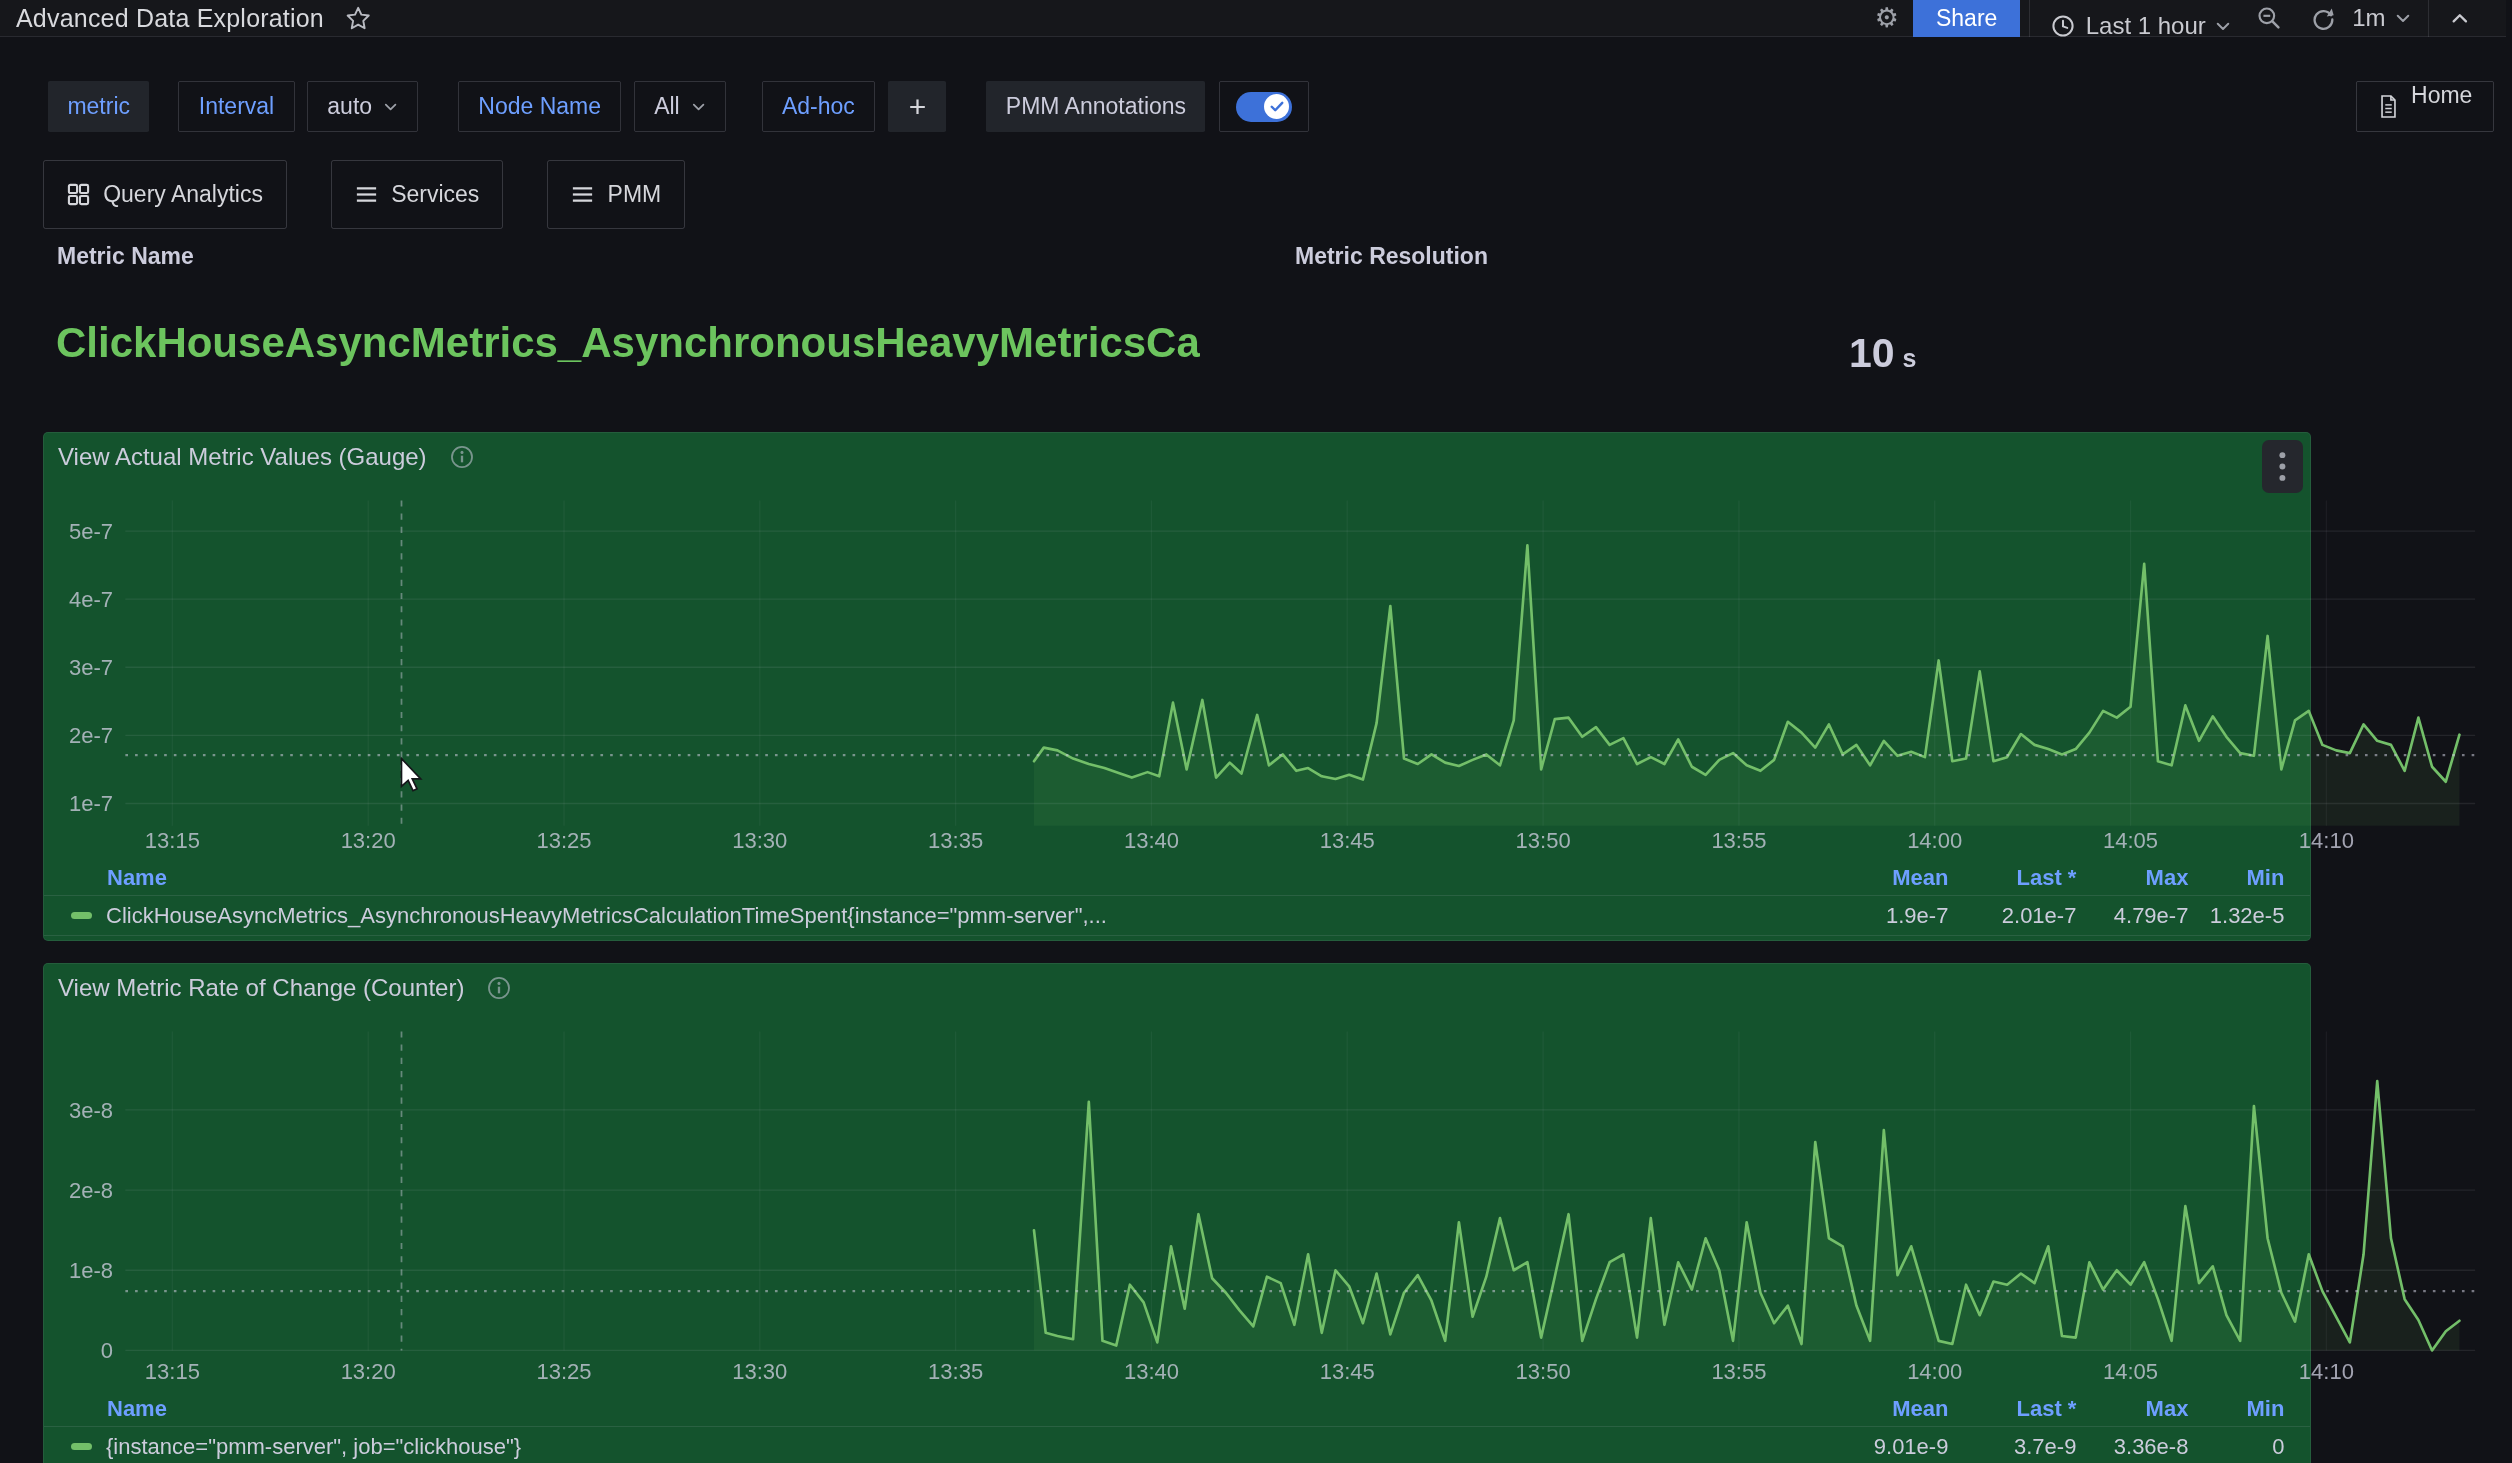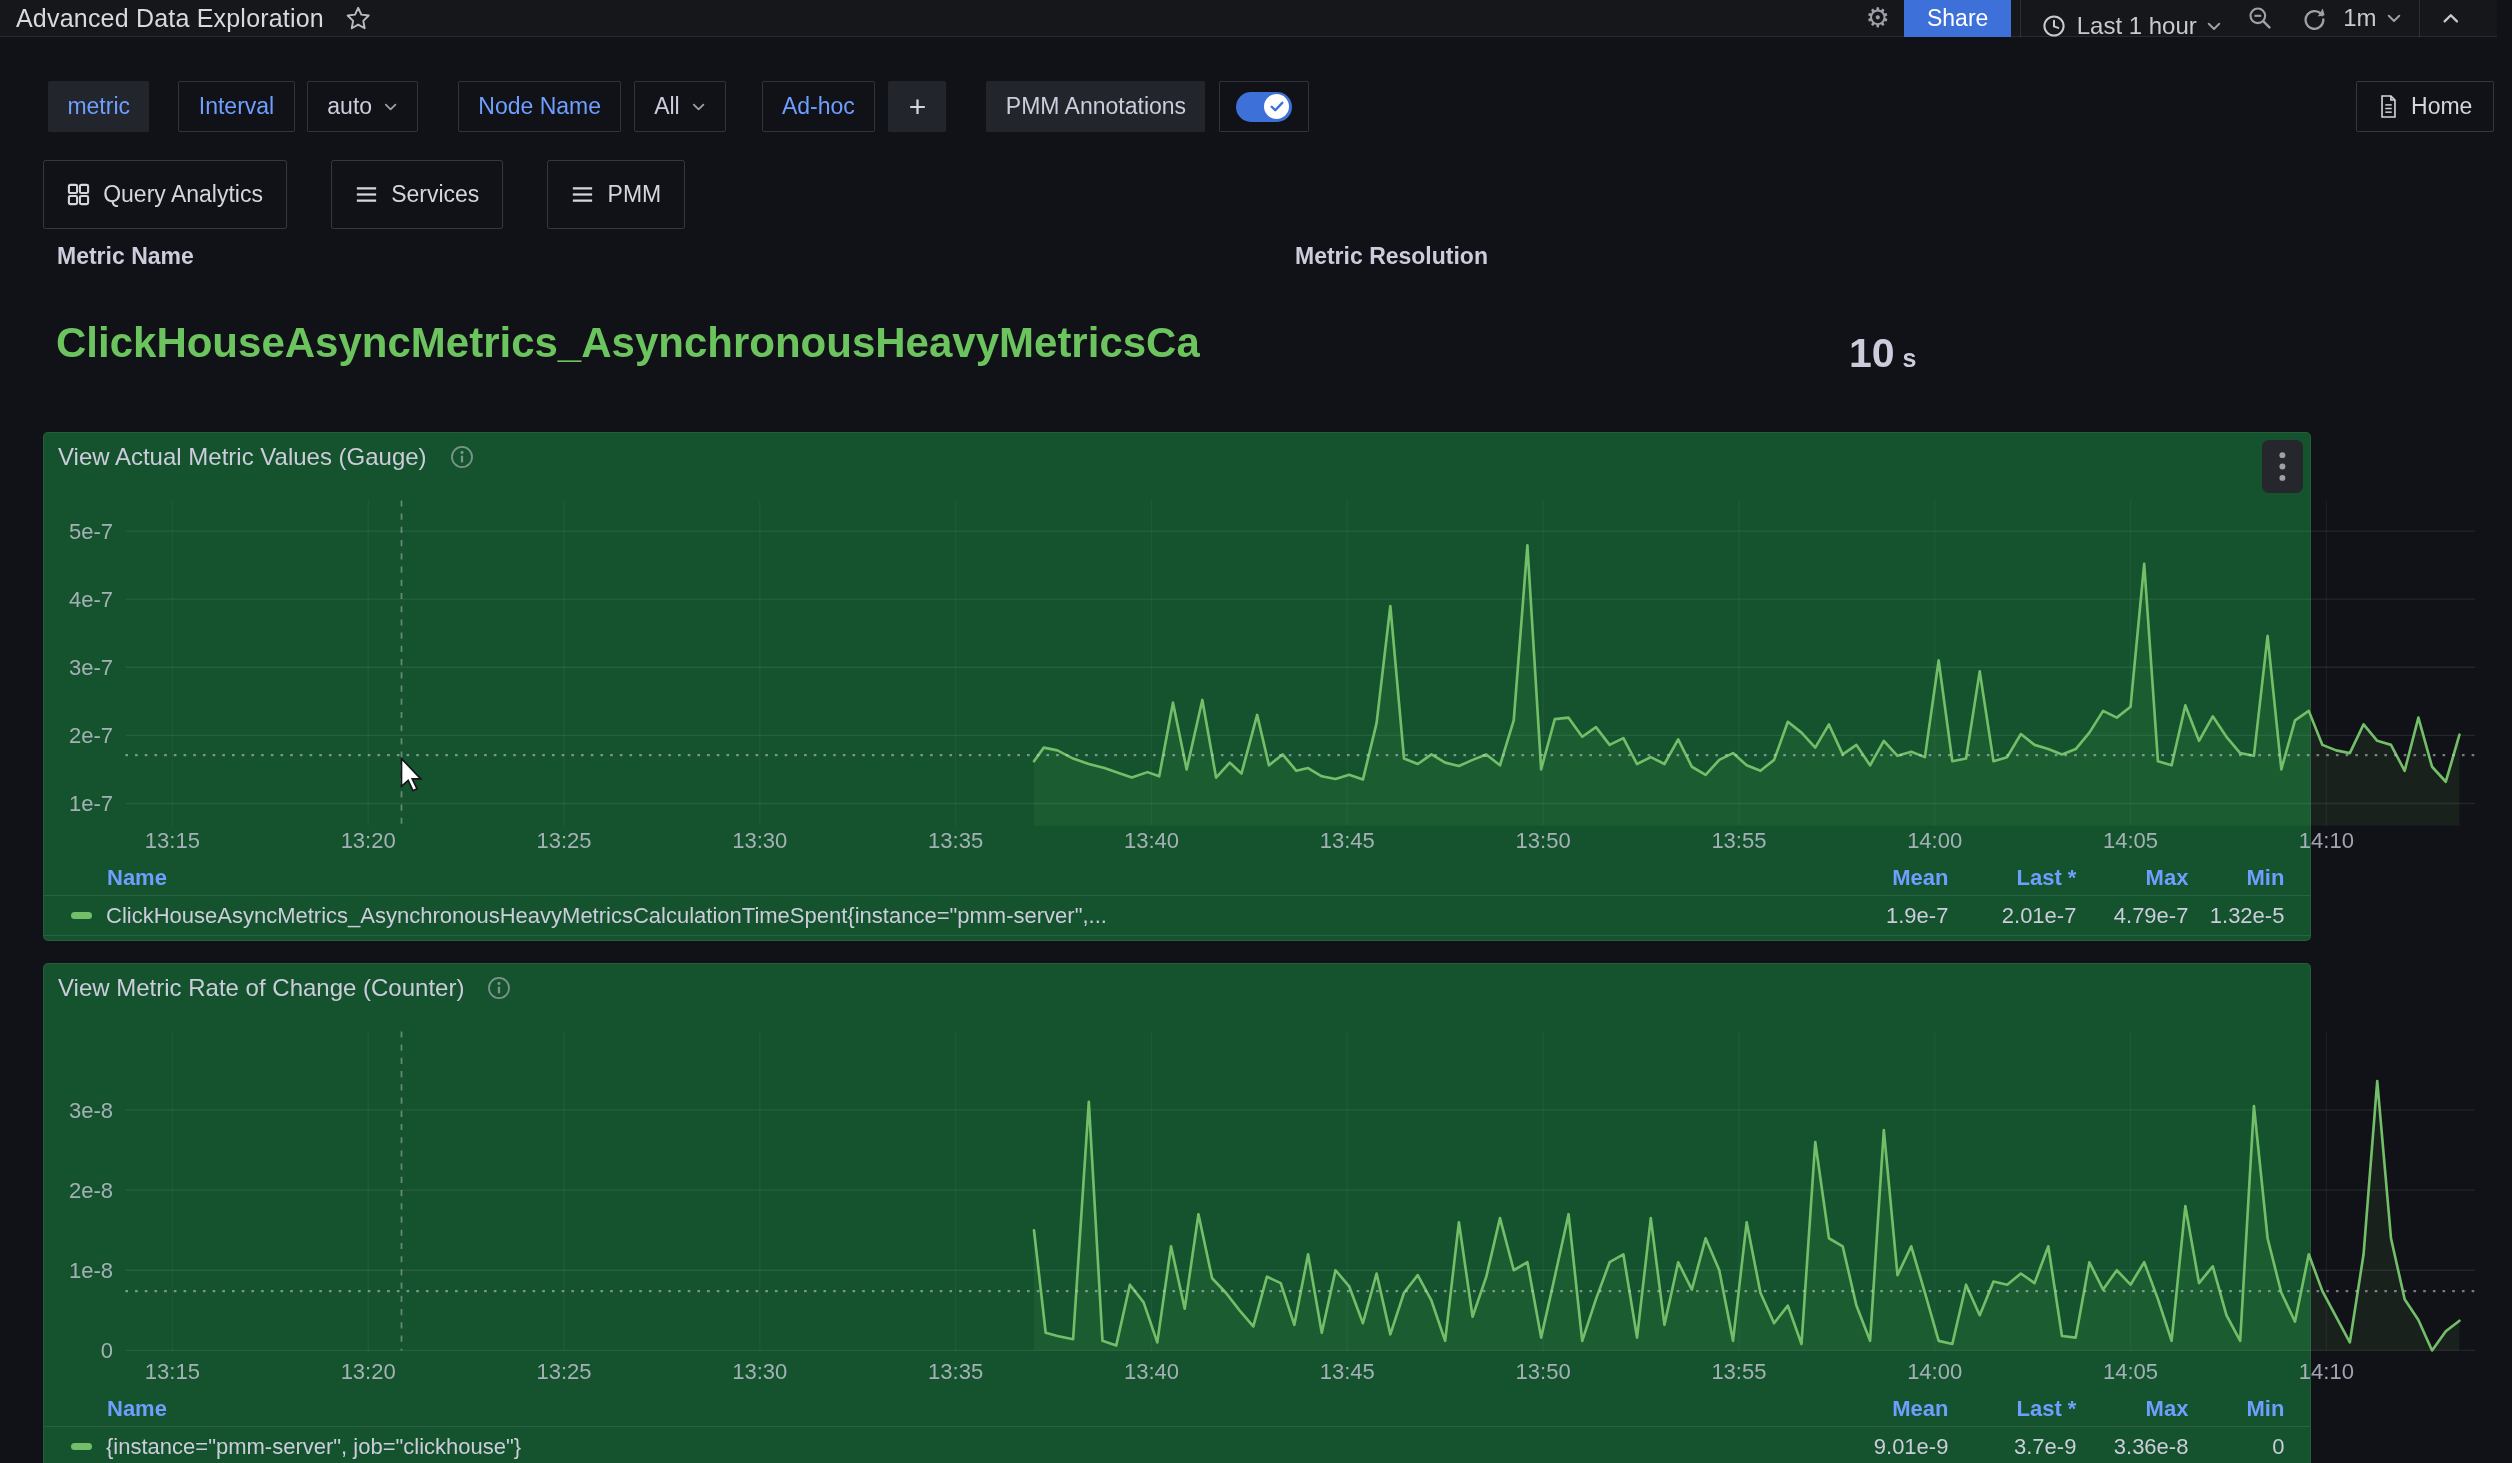--- a/index.html
+++ b/index.html
@@ -2,21 +2,21 @@
 <html style="font-size:14px"><head>
 <meta charset="utf-8">
 <style>
   * { margin:0; padding:0; box-sizing:border-box; }
   html,body { width:2512px; height:1463px; overflow:hidden; background:#111217;
     font-family:"Liberation Sans","DejaVu Sans",sans-serif; color:#ccccdc; }
   .icon { display:inline-flex; align-items:center; justify-content:center; }
   svg { display:block; }
 
   
-  .topbar { position:absolute; top:0; left:0; right:15px; height:37px; background:#16171b;
+  .topbar { position:absolute; top:0; left:0; right:6px; height:37px; background:#16171b;
     border-bottom:0.9px solid rgba(204,204,220,.11); display:flex; align-items:center; padding:0 23px 0 16px; }
   .topbar-title { font-size:25px; font-weight:500; color:#d8d9dd; letter-spacing:0.2px; }
   .star { margin-left:21px; cursor:pointer; }
   .tb-spacer { flex:1; }
   .tb-right { display:flex; align-items:center; height:100%; }
   .tb-icon { color:#9da0a8; margin:0 14px; cursor:pointer; }
   .gear { font-size:27px; line-height:1; }
   .share-btn { height:37px; background:#3d71d9; color:#fff; border:none; font-size:23px; font-weight:500;
     padding:0 23px; cursor:pointer; font-family:inherit; }
   .tb-sep { width:0.9px; height:37px; background:rgba(204,204,220,.13); margin:0 8.8px; }
@@ -36,21 +36,21 @@
   .dd-caret { margin-left:12.3px; }
   .metric-dd { width:881px; justify-content:space-between; color:#d5d6db; }
   .metric-dd .val { overflow:hidden; text-overflow:ellipsis; white-space:nowrap; }
   .plus-btn { display:flex; align-items:center; justify-content:center; width:58px; background:#22252b;
     border:none; border-radius:1.8px; color:#d5d6db; font-size:30px; font-weight:300; cursor:pointer; font-family:inherit; }
   .toggle-box { display:flex; align-items:center; justify-content:center; width:90px;
     border:0.9px solid rgba(204,204,220,.18); border-radius:1.8px; cursor:pointer; }
   .pill { position:relative; width:56px; height:30px; background:#3d71d9; border-radius:15px; }
   .knob { position:absolute; top:2.6px; right:2.6px; width:25px; height:25px; background:#fff; border-radius:50%;
     display:flex; align-items:center; justify-content:center; }
-  .home-btn { display:flex; align-items:center; gap:12.3px; border:0.9px solid rgba(204,204,220,.2); border-radius:1.8px;
+  .home-btn { display:flex; gap:12.3px; border:0.9px solid rgba(204,204,220,.2); border-radius:1.8px;
     background:transparent; color:#d5d6db; font-size:23px; font-weight:500; padding:0 21px; cursor:pointer; font-family:inherit; }
   .ml15{margin-left:13.2px;} .ml14{margin-left:12.3px;} .ml33{margin-left:29px;} .ml41{margin-left:36px;} .ml45{margin-left:40px;}
 
   
   .navrow { position:absolute; top:160px; left:43px; display:flex; gap:44px; }
   .nav-btn { display:flex; align-items:center; gap:13.2px; height:69px; padding:0 23px;
     border:0.9px solid rgba(204,204,220,.2); border-radius:2.6px; background:transparent; color:#d5d6db;
     font-size:23px; font-weight:500; cursor:pointer; font-family:inherit; }
 
   

